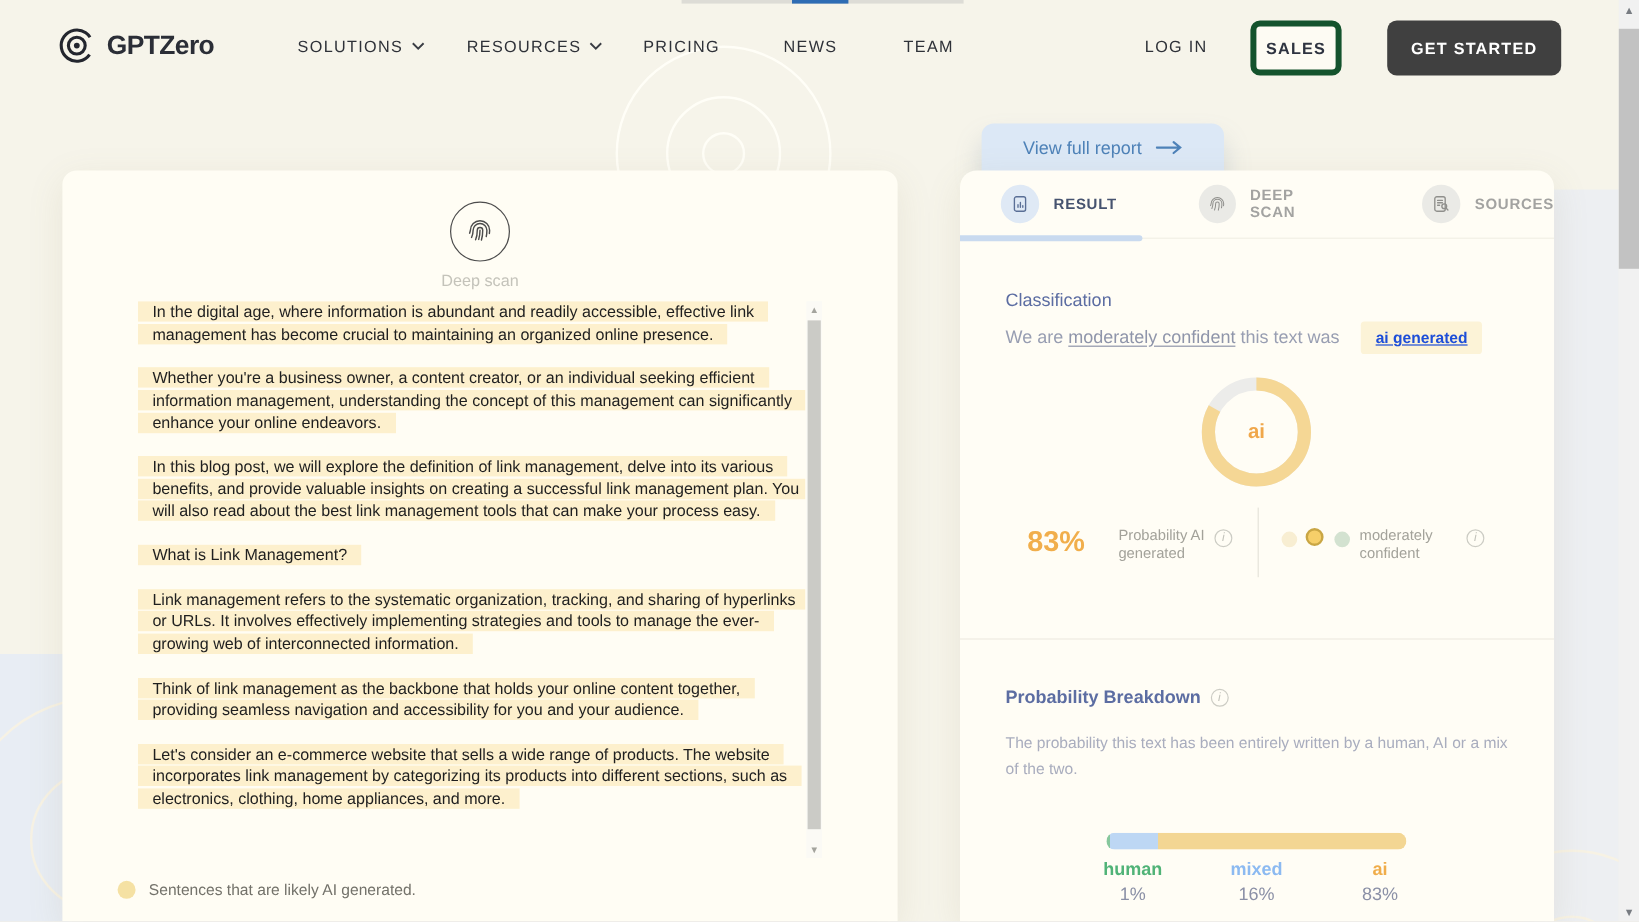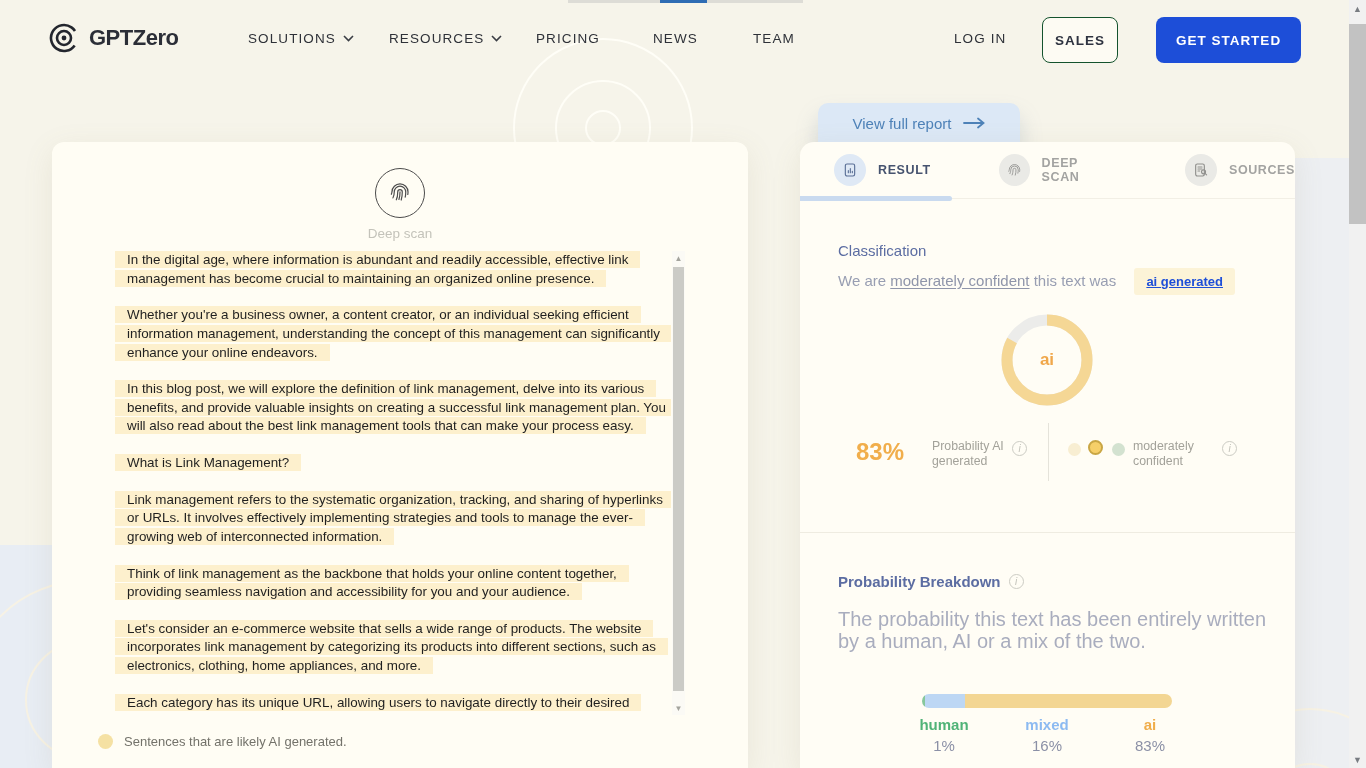--- a/index.html
+++ b/index.html
@@ -18,22 +18,22 @@
   .top-progress { position:absolute; left:568px; top:0; width:235px; height:3px; background:#dddcd6; z-index:5; }
   .top-progress-fill { position:absolute; left:92px; top:0; width:47px; height:3px; background:#2e6cb4; }
 
   
   .header { position:absolute; left:0; top:0; width:1349px; height:80px; z-index:3; }
   .logo { position:absolute; left:48px; top:22px; display:flex; align-items:center; gap:9px; cursor:pointer; }
   .logo-text { font-size:22px; font-weight:700; color:#2b2e37; letter-spacing:-0.5px; }
   .nav-item { position:absolute; top:31px; font-size:13.5px; font-weight:500; letter-spacing:1.1px; color:#2e3138; cursor:pointer; display:flex; align-items:center; gap:7px; }
   .n-solutions { left:248px; } .n-resources { left:389px; } .n-pricing { left:536px; }
   .n-news { left:653px; } .n-team { left:753px; } .n-login { left:954px; }
-  .btn-sales { position:absolute; left:1042px; top:17px; width:76px; height:46px; background:#fdfbf3; border:1px solid #14532d; border-radius:8px; font-size:13.5px; font-weight:600; letter-spacing:1px; color:#2e3340; display:flex; align-items:center; justify-content:center; cursor:pointer; }
-  .btn-get-started { position:absolute; left:1156px; top:17px; width:145px; height:46px; background:#1d4ed8; border:none; border-radius:8px; font-size:13.5px; font-weight:600; letter-spacing:1px; color:#ffffff; display:flex; align-items:center; justify-content:center; cursor:pointer; }
+  .btn-sales { position:absolute; left:1042px; top:17px; width:76px; height:46px; background:#fdfbf3; border:5px solid #14532d; border-radius:8px; font-size:13.5px; font-weight:600; letter-spacing:1px; color:#2e3340; display:flex; align-items:center; justify-content:center; cursor:pointer; }
+  .btn-get-started { position:absolute; left:1156px; top:17px; width:145px; height:46px; background:#404040; border:none; border-radius:8px; font-size:13.5px; font-weight:600; letter-spacing:1px; color:#ffffff; display:flex; align-items:center; justify-content:center; cursor:pointer; }
 
   
   .doc-card { position:absolute; left:52px; top:142px; width:696px; height:626px; background:#fffdf4; border-radius:12px 12px 0 0; box-shadow:0 8px 30px rgba(140,130,90,.12); z-index:2; }
   .scan-circle { position:absolute; left:323px; top:26px; width:50px; height:50px; border:1.6px solid #4c4c4c; border-radius:50%; display:flex; align-items:center; justify-content:center; color:#4c4c4c; }
   .scan-label { position:absolute; left:0; top:84px; width:100%; text-align:center; font-size:13.5px; color:#c4c3ba; }
   .doc-text { position:absolute; left:63px; top:109px; width:556px; height:464px; overflow:hidden; font-size:13.4px; line-height:1.39; color:#1f1f1f; font-family:"Liberation Sans", sans-serif; }
   .doc-text p { margin:0 0 18px 0; }
   .hl { background:#fdf0cd; padding:1px 12px; box-decoration-break:clone; -webkit-box-decoration-break:clone; }
   .heading-q { font-weight:400; }
   
@@ -82,21 +82,21 @@
   .dot { position:absolute; border-radius:50%; }
   .dot-low  { left:268px; top:10px; width:13px; height:13px; background:#f8eed2; }
   .dot-med  { left:288px; top:7px; width:15px; height:15px; background:#f6cf69; border:2px solid #c9a644; }
   .dot-high { left:312px; top:10px; width:13px; height:13px; background:#d3e2d0; }
 
   .card-divider { position:absolute; left:0; top:390px; width:100%; border-top:1px solid #efece1; }
 
   .breakdown { position:absolute; left:0; top:431px; width:100%; }
   .bd-title-row { position:absolute; left:38px; top:0; display:flex; align-items:center; gap:8px; }
   .bd-title { font-size:15px; font-weight:600; color:#5c6da2; }
-  .bd-desc { position:absolute; left:38px; top:35px; width:432px; font-size:20px; line-height:22px; color:#a9adbe; }
+  .bd-desc { position:absolute; left:38px; top:35px; width:432px; font-size:13px; line-height:22px; color:#a9adbe; }
   .bd-bar { position:absolute; left:122px; top:121px; width:250px; height:14px; border-radius:7px; overflow:hidden; display:flex; }
   .bd-seg { height:100%; }
   .bd-labels { position:absolute; left:100px; top:143px; width:294px; display:flex; justify-content:space-between; }
   .bd-col { width:88px; text-align:center; }
   .bd-col .bd-name { font-size:15px; font-weight:700; }
   .bd-col .bd-val { margin-top:4px; font-size:15px; color:#8b90a6; }
 
   
   .page-sb { position:absolute; right:0; top:0; width:17px; height:768px; background:#f1f1f1; z-index:6; }
   .page-sb .sb-up, .page-sb .sb-down { position:absolute; left:0; width:17px; height:17px; color:#787c82; font-size:9px; display:flex; align-items:center; justify-content:center; cursor:pointer; }
@@ -178,21 +178,20 @@
     <div class="scan-label">Deep scan</div>
 
     <div class="doc-text">
       <p><span class="hl" style="background: rgb(253, 240, 205);">In the digital age, where information is abundant and readily accessible, effective link management has become crucial to maintaining an organized online presence.</span></p>
       <p><span class="hl" style="background: rgb(253, 240, 205);">Whether you're a business owner, a content creator, or an individual seeking efficient information management, understanding the concept of this management can significantly enhance your online endeavors.</span></p>
       <p><span class="hl" style="background: rgb(253, 240, 205);">In this blog post, we will explore the definition of link management, delve into its various benefits, and provide valuable insights on creating a successful link management plan. You will also read about the best link management tools that can make your process easy.</span></p>
       <p><span class="hl heading-q" style="background: rgb(253, 240, 205);">What is Link Management?</span></p>
       <p><span class="hl" style="background: rgb(253, 240, 205);">Link management refers to the systematic organization, tracking, and sharing of hyperlinks or URLs. It involves effectively implementing strategies and tools to manage the ever-growing web of interconnected information.</span></p>
       <p><span class="hl" style="background: rgb(253, 240, 205);">Think of link management as the backbone that holds your online content together, providing seamless navigation and accessibility for you and your audience.</span></p>
       <p><span class="hl" style="background: rgb(253, 240, 205); margin-top: 48px;">Let's consider an e-commerce website that sells a wide range of products. The website incorporates link management by categorizing its products into different sections, such as electronics, clothing, home appliances, and more.</span></p>
-      <p><span class="hl" style="background: rgb(253, 240, 205);">Each category has its unique URL, allowing users to navigate directly to their desired</span></p>
     </div>
     <div class="inner-sb">
       <div class="sb-up">▲</div>
       <div class="sb-thumb"></div>
       <div class="sb-down">▼</div>
     </div>
 
     <div class="doc-legend">
       <span class="legend-dot"></span>
       <span class="legend-text">Sentences that are likely AI generated.</span>

